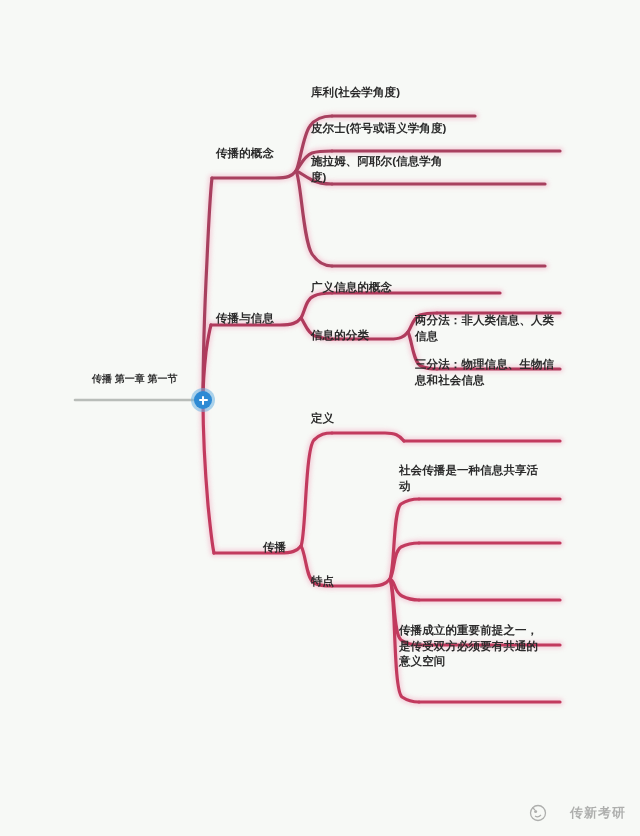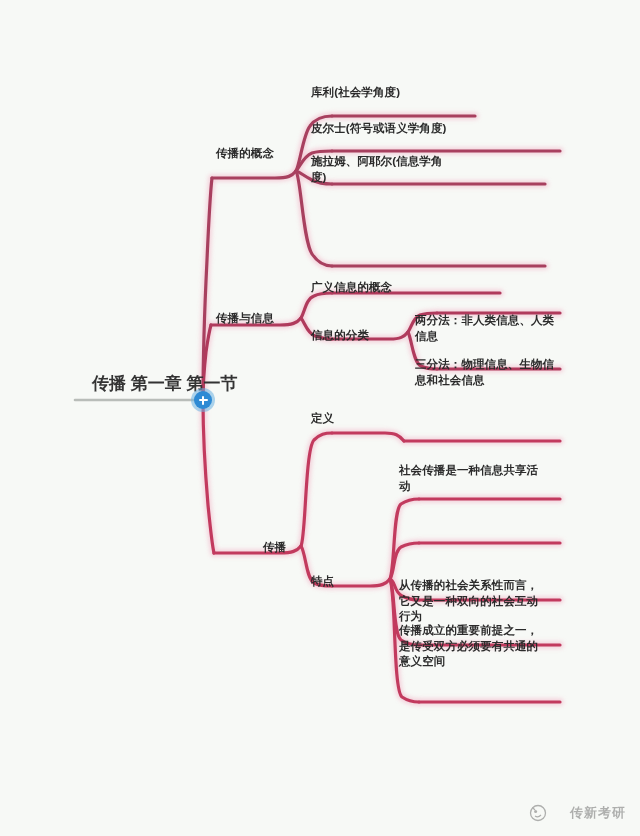--- a/index.html
+++ b/index.html
@@ -25,21 +25,21 @@
   .node-label {
     position: absolute;
     color: #2b2b2b;
     font-size: 11.5px;
     line-height: 15.5px;
     font-weight: bold;
     white-space: pre-line;
     letter-spacing: 0.1px;
   }
   .root-label {
-    font-size: 17px;
+    font-size: 10px;
     font-weight: bold;
     color: #333333;
     white-space: nowrap;
   }
   .leaf-label {
     font-weight: bold;
   }
   .plus-btn {
     position: absolute;
     width: 18px;
@@ -200,23 +200,20 @@
 信息</div>
   <div class="node-label leaf-label" style="left:415px; top:357px; width:140px;">三分法：物理信息、生物信
 息和社会信息</div>
 
   <div class="node-label" style="left:218px; top:540px;margin-left:45px;">传播</div>
   <div class="node-label leaf-label" style="left:311px; top:411px;">定义</div>
   <div class="node-label leaf-label" style="left:311px; top:574px;">特点</div>
 
   <div class="node-label leaf-label" style="left:399px; top:463px; width:148px;">社会传播是一种信息共享活
 动</div>
-  <div class="node-label leaf-label" style="left:399px; top:578px; width:148px;">从传播的社会关系性而言，
-它又是一种双向的社会互动
-行为</div>
   <div class="node-label leaf-label" style="left:399px; top:623px; width:148px;">传播成立的重要前提之一，
 是传受双方必须要有共通的
 意义空间</div>
 
   <div id="watermark">
     <svg class="wm-logo" width="22" height="22" viewBox="0 0 22 22">
       <circle cx="11" cy="11" r="7.5" fill="none" stroke="#4a4a4a" stroke-width="1.3"></circle>
       <circle cx="8.6" cy="9.6" r="1.5" fill="#4a4a4a"></circle>
       <path d="M5.5 5.5 L8 8" stroke="#4a4a4a" stroke-width="1.2" fill="none"></path>
       <path d="M14 13 q-3 3 -6 1" stroke="#4a4a4a" stroke-width="1.2" fill="none"></path>

